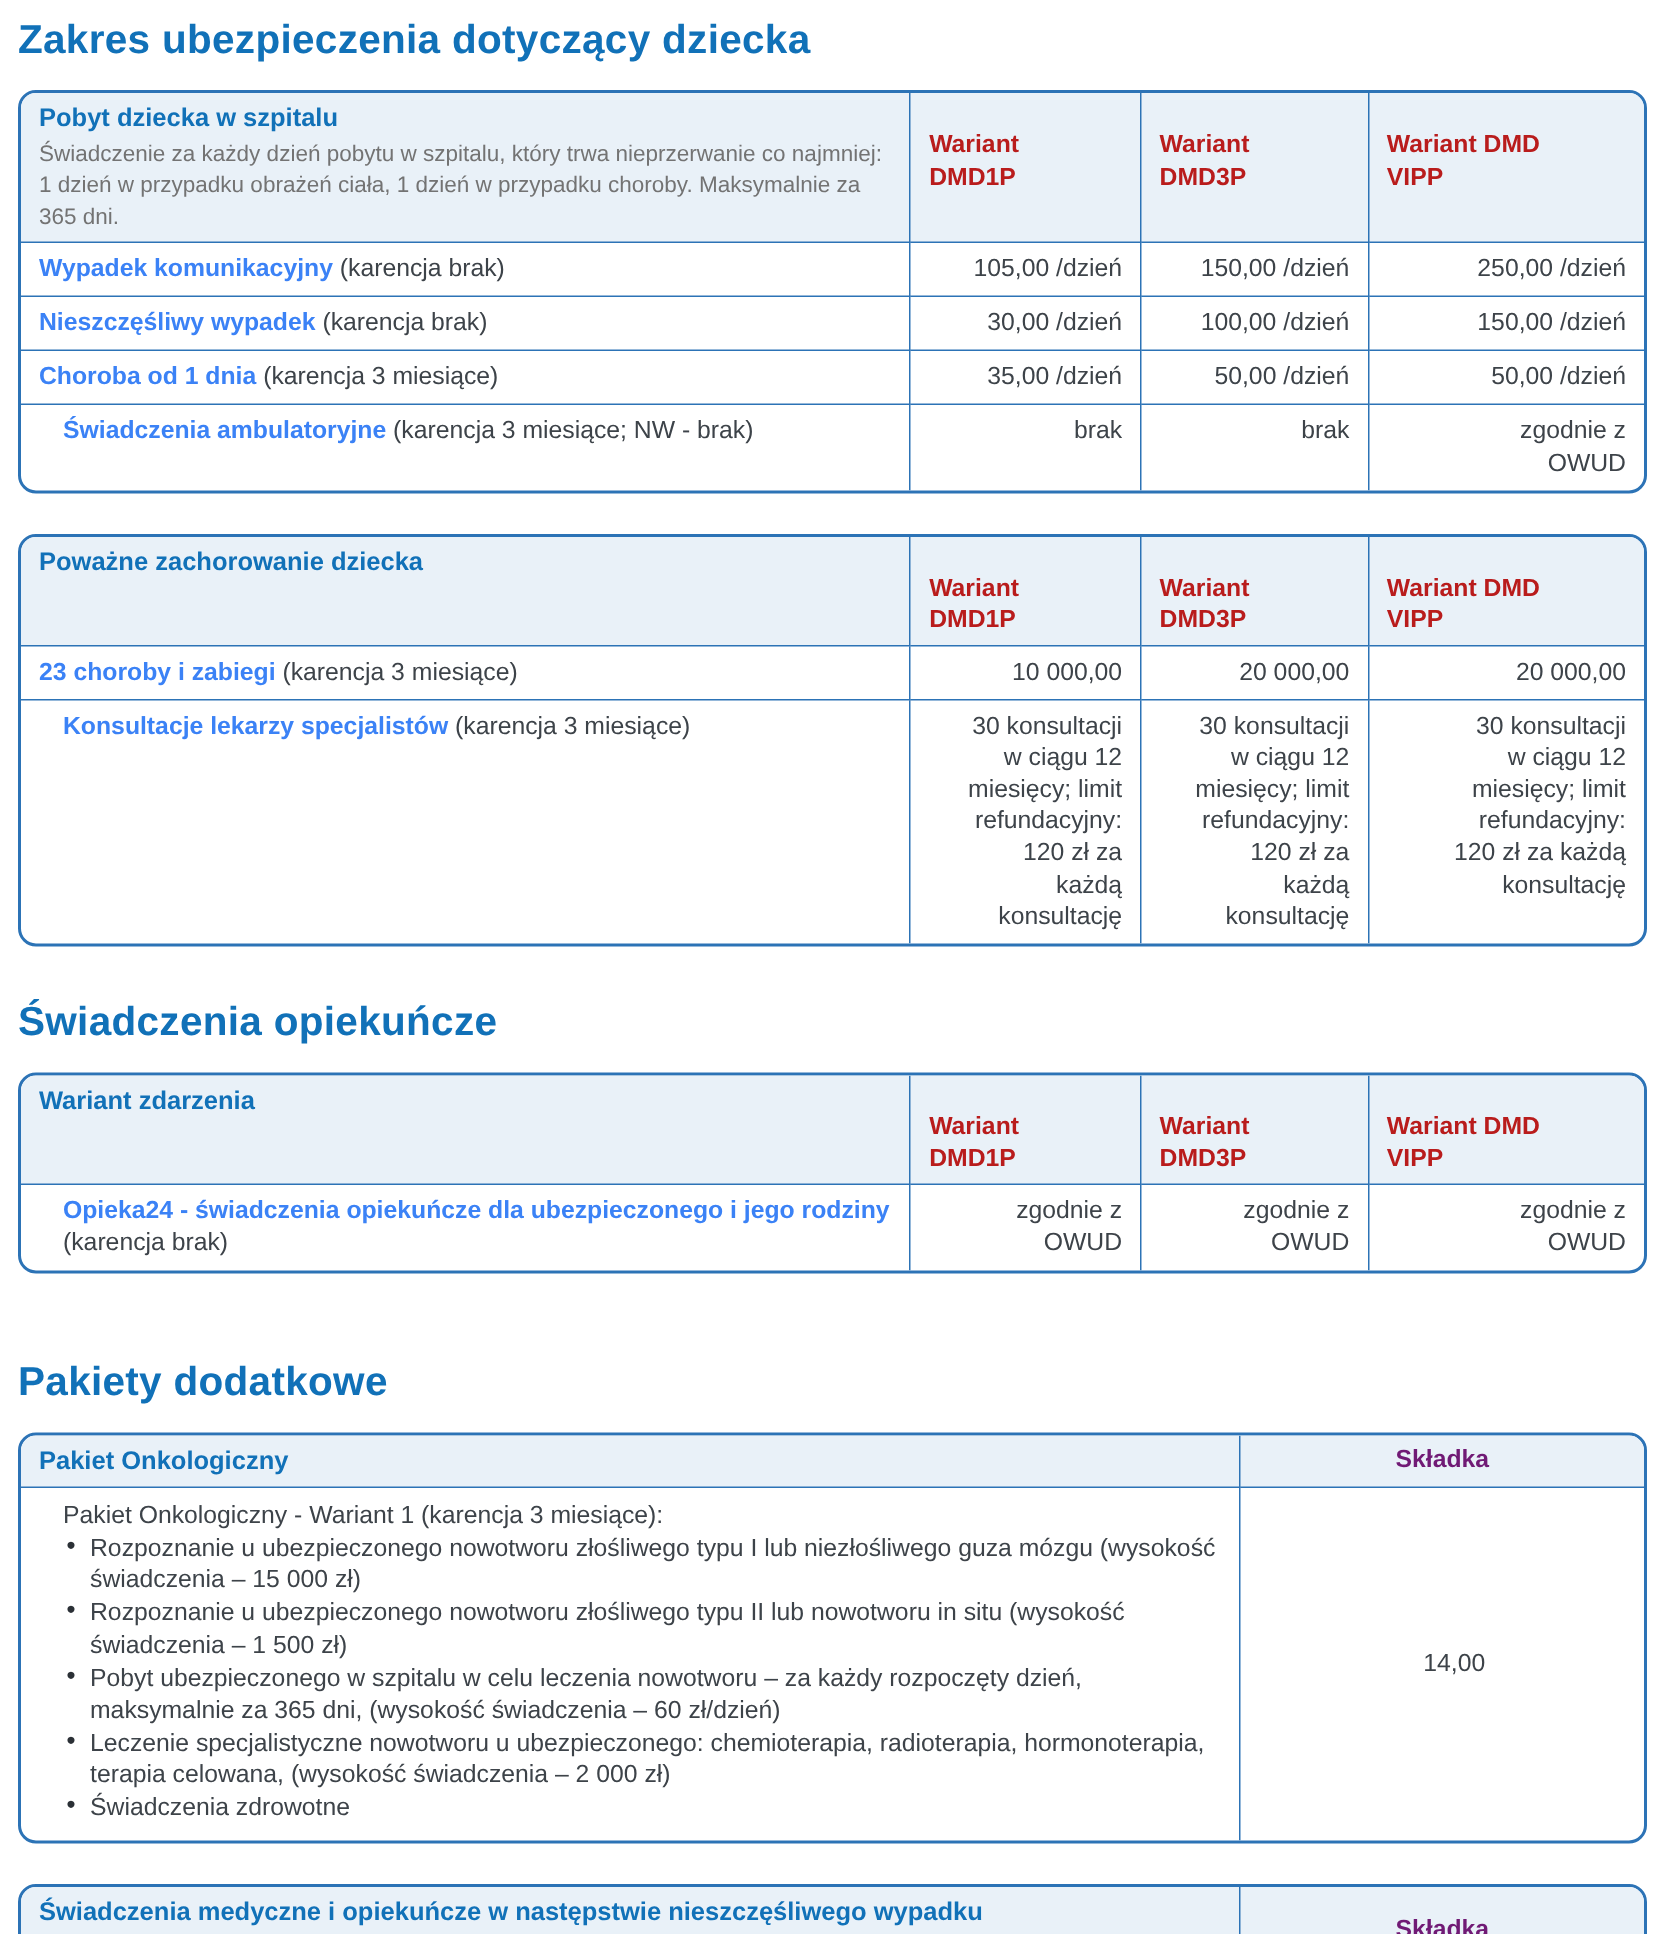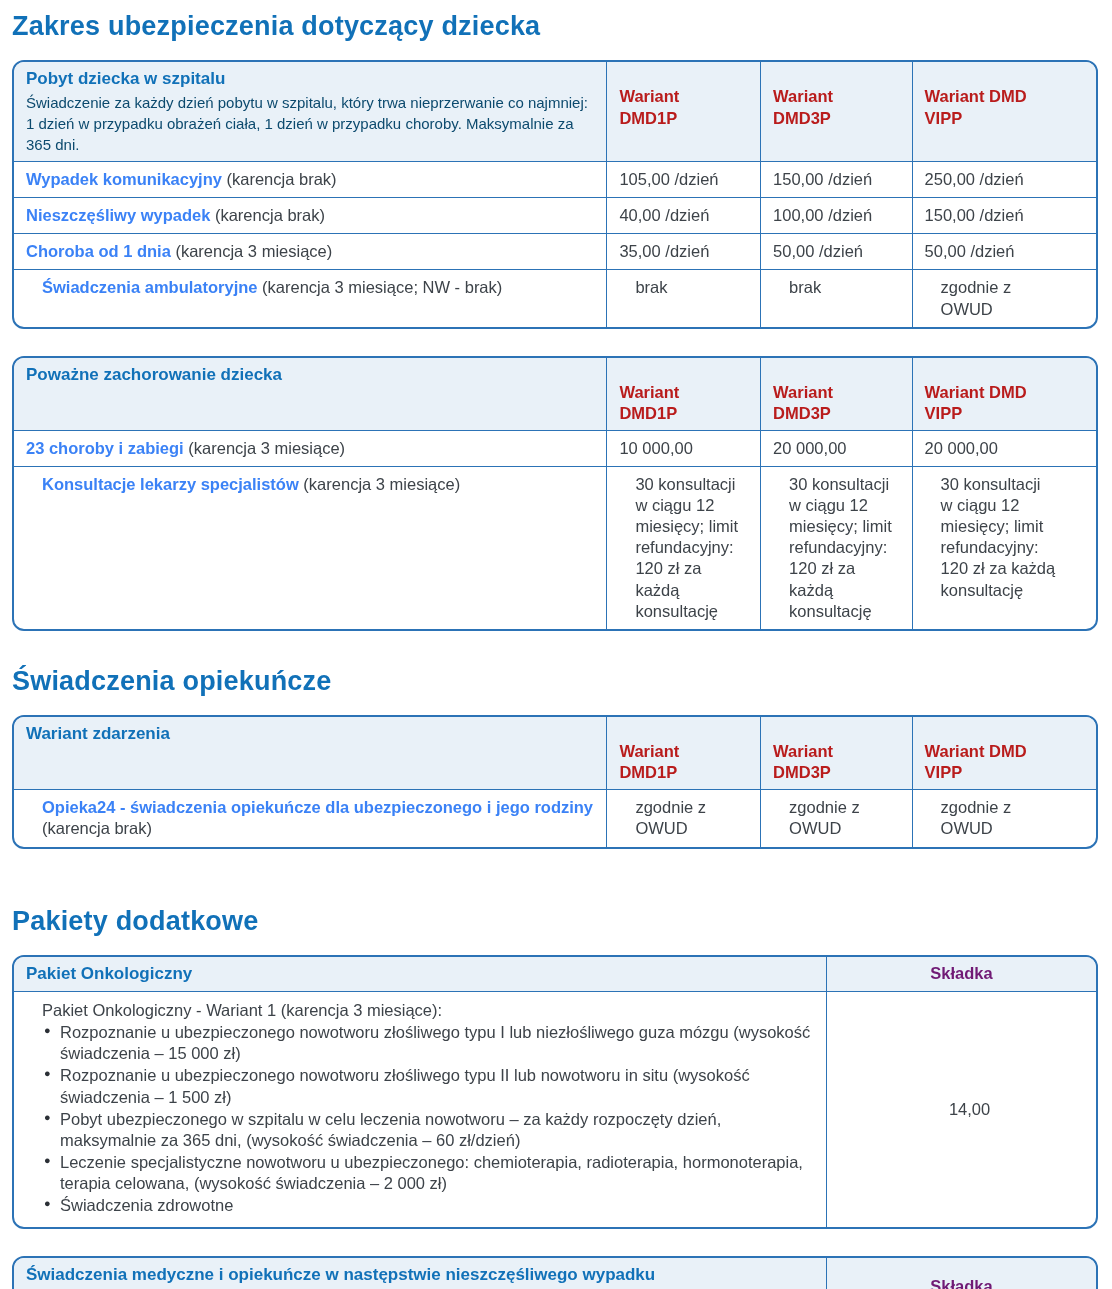--- a/index.html
+++ b/index.html
@@ -42,21 +42,21 @@
 
   thead th { background: #e9f1f8; }
 
   .tbl-title {
     color: #1171b8;
     font-weight: 700;
     font-size: 17px;
     line-height: 1.3;
   }
   .tbl-desc {
-    color: #0c4a6e;
+    color: #737373;
     font-weight: 400;
     font-size: 15px;
     line-height: 1.37;
     margin-top: 3px;
   }
   th.variant-h {
     color: #b91c1c;
     font-weight: 700;
     text-align: left;
     white-space: pre-line;
@@ -65,21 +65,21 @@
   th.premium-h {
     color: #701a75;
     font-weight: 700;
     text-align: center;
     vertical-align: middle;
   }
 
   td.lbl { padding-top: 7px; padding-bottom: 7px; }
   td.lbl b { color: #3b82f6; font-weight: 700; }
   td.val {
-    text-align: left;
+    text-align: right;
     white-space: pre-line;
     padding-top: 7px;
     padding-bottom: 7px;
   }
   td.premium-val {
     text-align: center;
     vertical-align: middle;
     white-space: pre-line;
   }
 
@@ -142,21 +142,21 @@
       </thead>
       <tbody>
         <tr>
           <td class="lbl"><b>Wypadek komunikacyjny</b><span> (karencja brak)</span></td>
           <td class="val">105,00 /dzień</td>
           <td class="val">150,00 /dzień</td>
           <td class="val">250,00 /dzień</td>
         </tr>
         <tr>
           <td class="lbl"><b>Nieszczęśliwy wypadek</b><span> (karencja brak)</span></td>
-          <td class="val">40,00 /dzień</td>
+          <td class="val">30,00 /dzień</td>
           <td class="val">100,00 /dzień</td>
           <td class="val">150,00 /dzień</td>
         </tr>
         <tr>
           <td class="lbl"><b>Choroba od 1 dnia</b><span> (karencja 3 miesiące)</span></td>
           <td class="val">35,00 /dzień</td>
           <td class="val">50,00 /dzień</td>
           <td class="val">50,00 /dzień</td>
         </tr>
         <tr>

